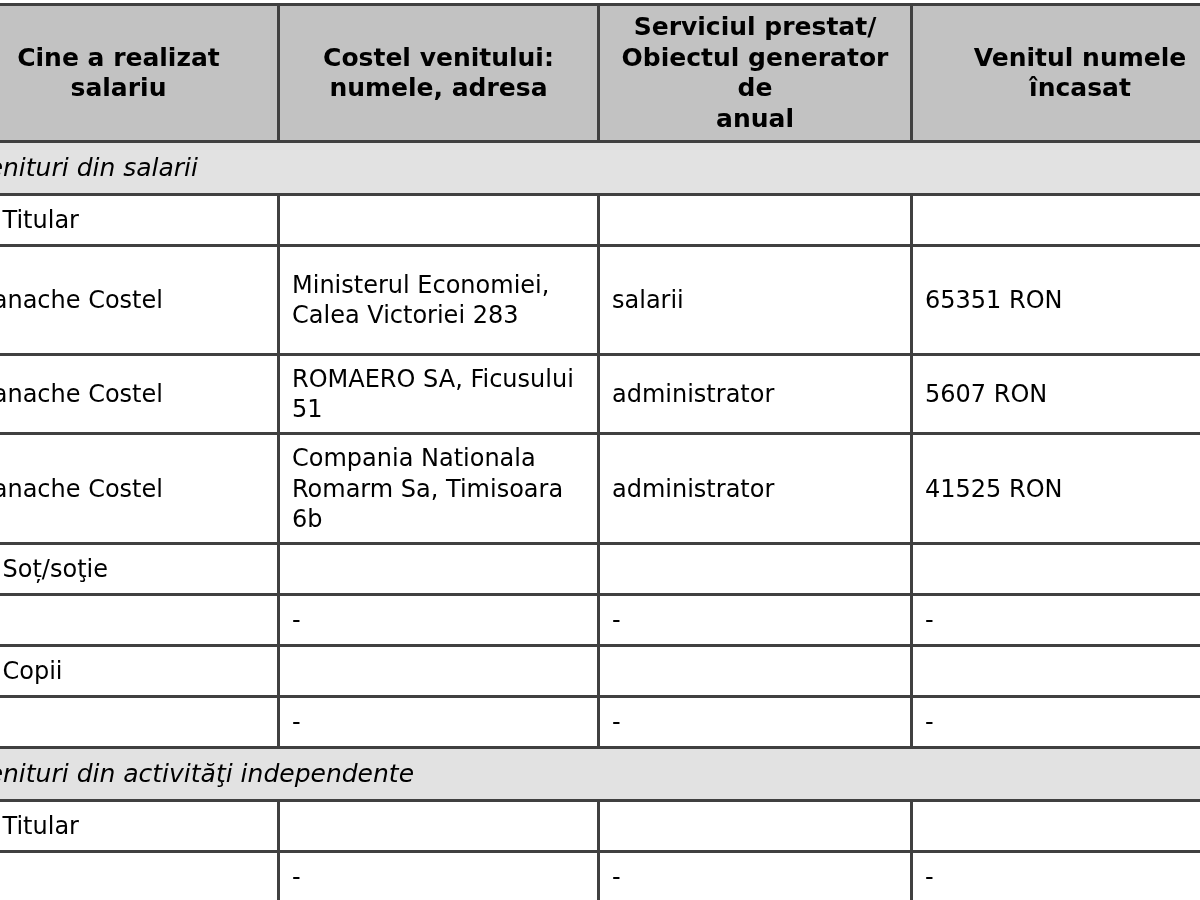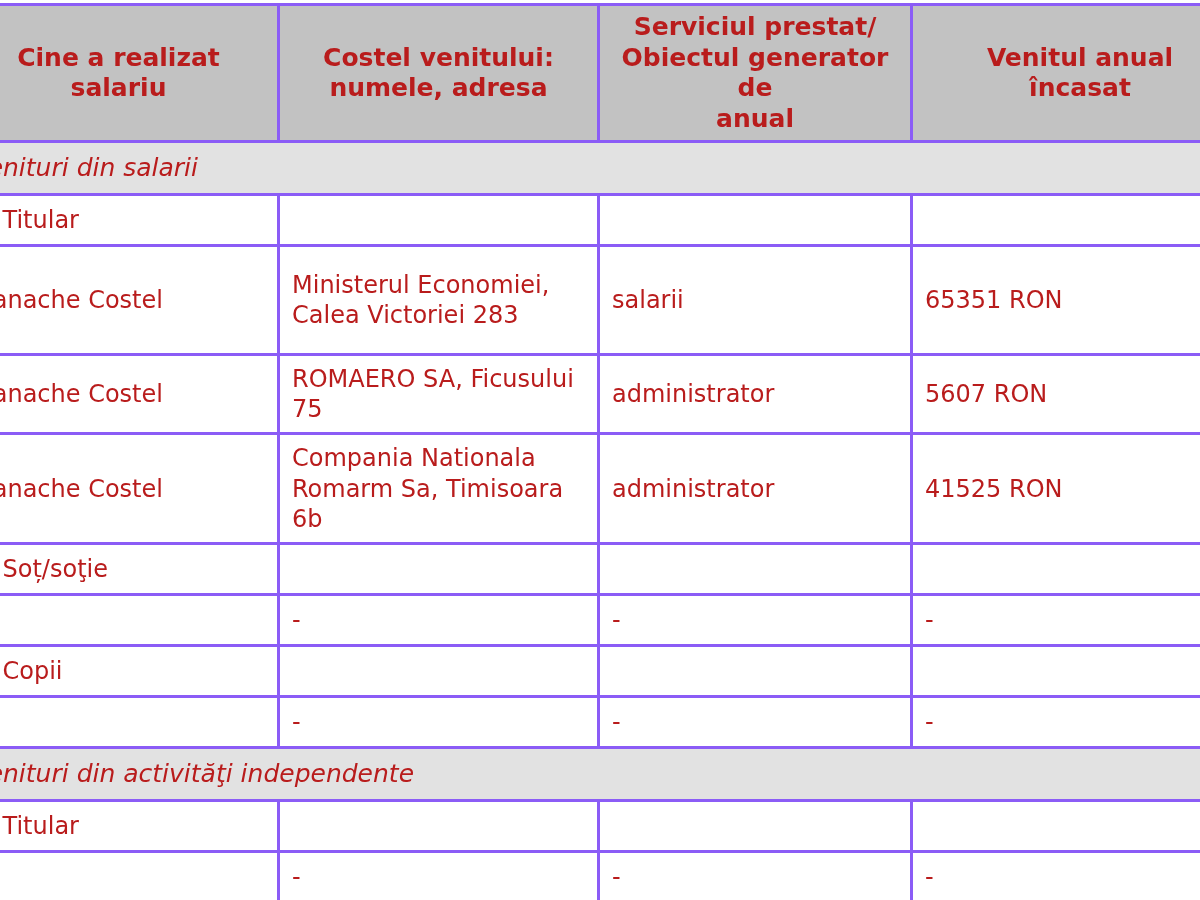--- a/index.html
+++ b/index.html
@@ -35,26 +35,26 @@
     width: 1290px;
     background: #ffffff;
   }
 
   table.decl col.c1 { width: 320px; }
   table.decl col.c2 { width: 320px; }
   table.decl col.c3 { width: 313px; }
   table.decl col.c4 { width: 337px; }
 
   table.decl td, table.decl th {
-    border: 3px solid #8b5cf6;
+    border: 3px solid #404040;
     padding: 8px 12px;
     vertical-align: middle;
     font-size: 24px;
     line-height: 1.26;
-    color: #b91c1c;
+    color: #000000;
     background: #ffffff;
     text-align: left;
     font-weight: normal;
     margin-left: 25px;
   }
 
   
   tr.head th {
     background: #c2c2c2;
     font-weight: bold;
@@ -107,21 +107,21 @@
           <th>
             <span>Costel venitului:</span><br>
             <span>numele, adresa</span>
           </th>
           <th>
             <span>Serviciul prestat/</span><br>
             <span>Obiectul generator de</span><br>
             <span>anual</span>
           </th>
           <th>
-            <span>Venitul anual</span><br>
+            <span>Venitul numele</span><br>
             <span>încasat</span>
           </th>
         </tr>
       </thead>
 
       <tbody id="table-body">
           <tr class="section">
             <td colspan="4">Venituri din salarii</td>
           </tr>
           <tr class="r-sm">
@@ -131,21 +131,21 @@
             <td class="blank"></td>
           </tr>
           <tr class="r-lg">
             <td>Manache Costel</td>
             <td>Ministerul Economiei, Calea Victoriei 283</td>
             <td>salarii</td>
             <td>65351 RON</td>
           </tr>
           <tr class="r-md">
             <td>Manache Costel</td>
-            <td>ROMAERO SA, Ficusului 75</td>
+            <td>ROMAERO SA, Ficusului 51</td>
             <td>administrator</td>
             <td>5607 RON</td>
           </tr>
           <tr class="r-lg">
             <td>Manache Costel</td>
             <td>Compania Nationala Romarm Sa, Timisoara 6b</td>
             <td>administrator</td>
             <td>41525 RON</td>
           </tr>
           <tr class="r-sm">

